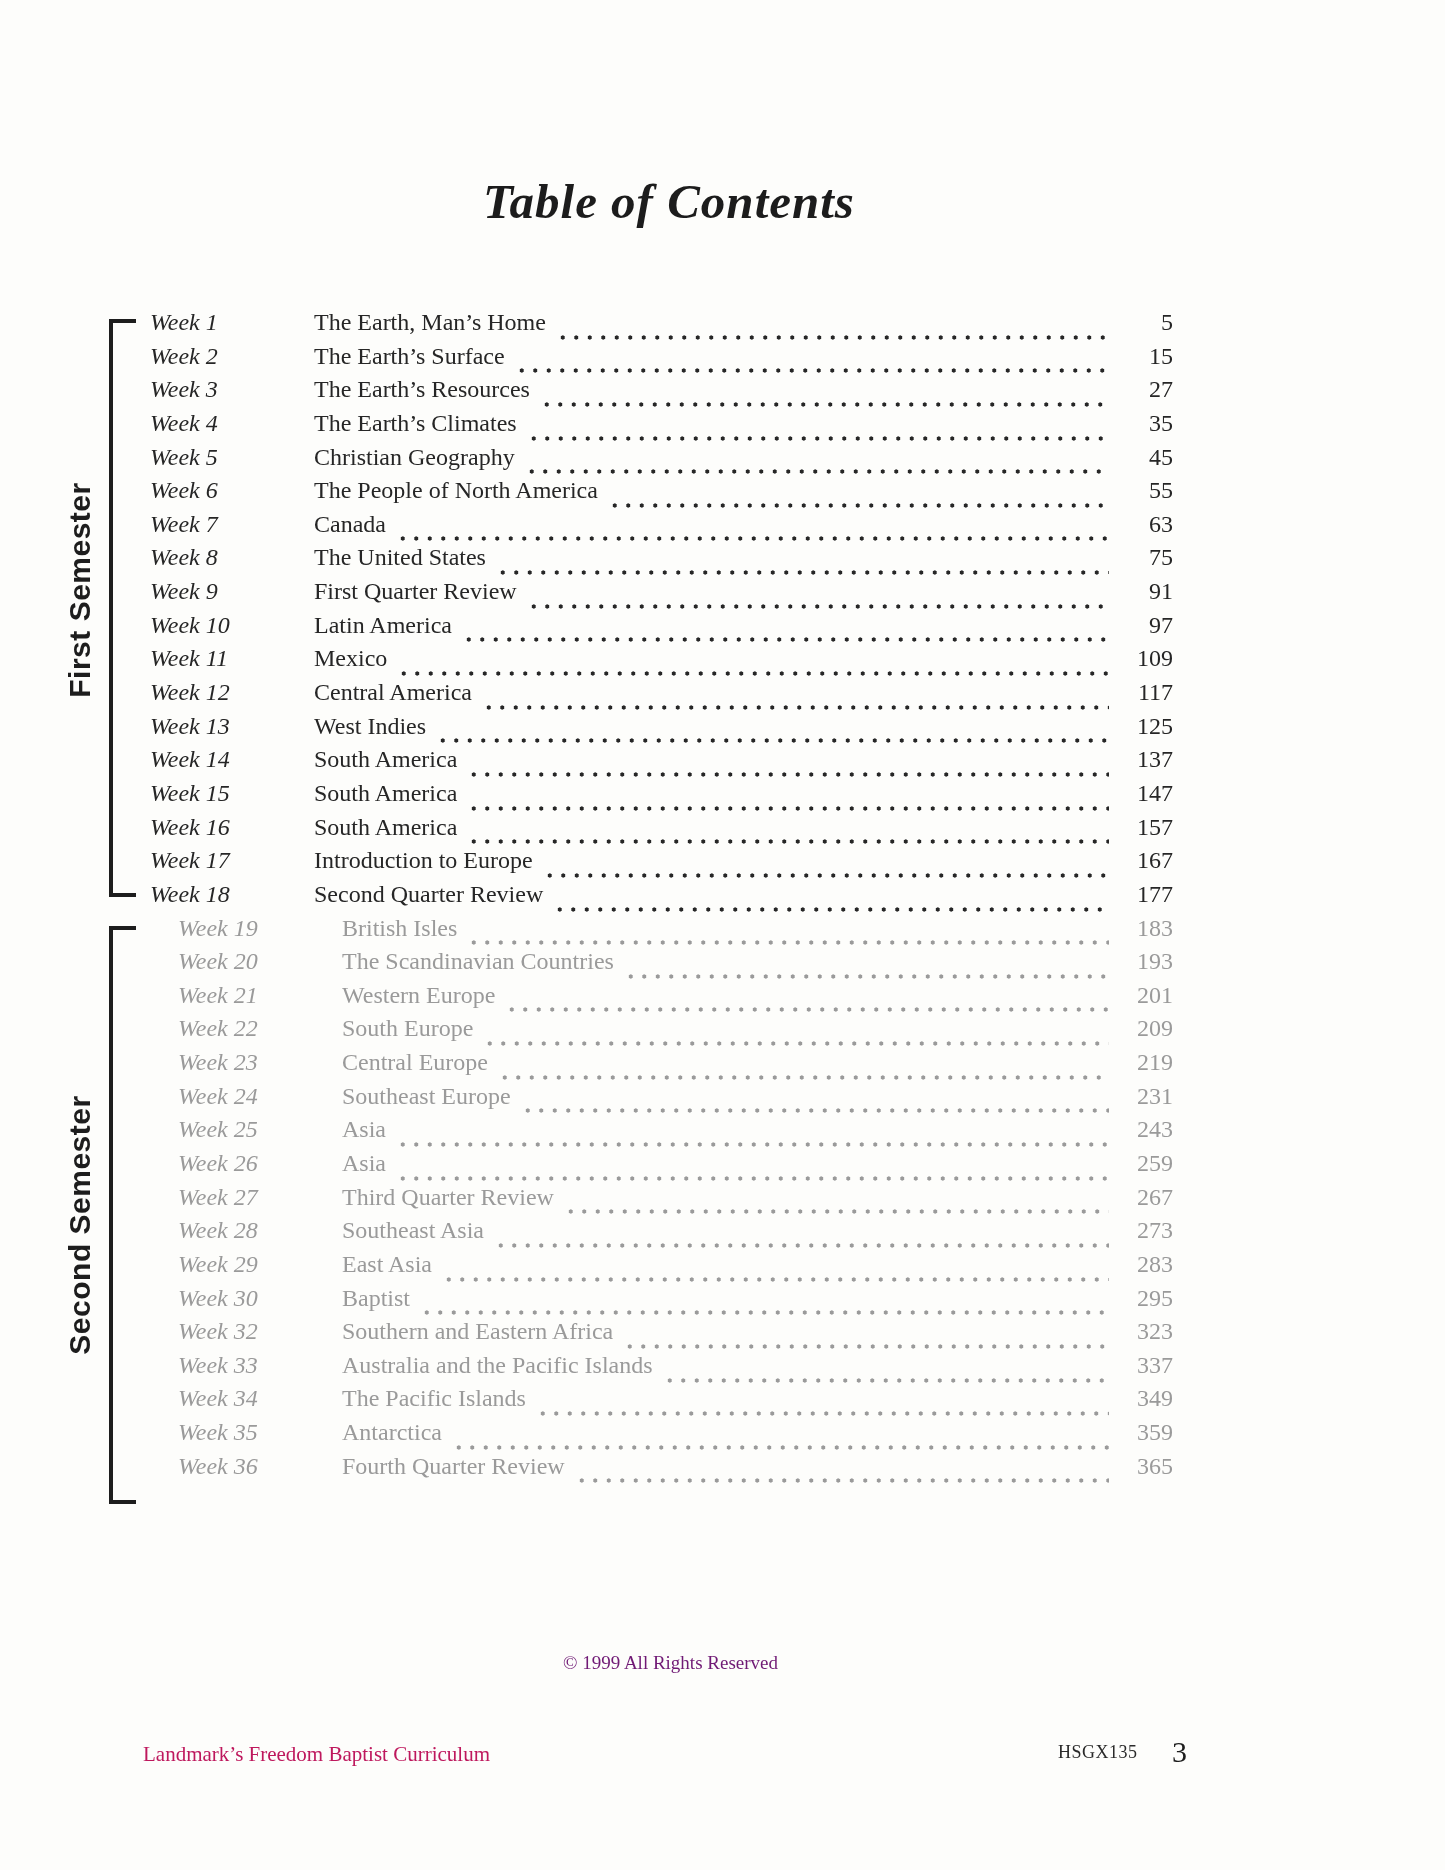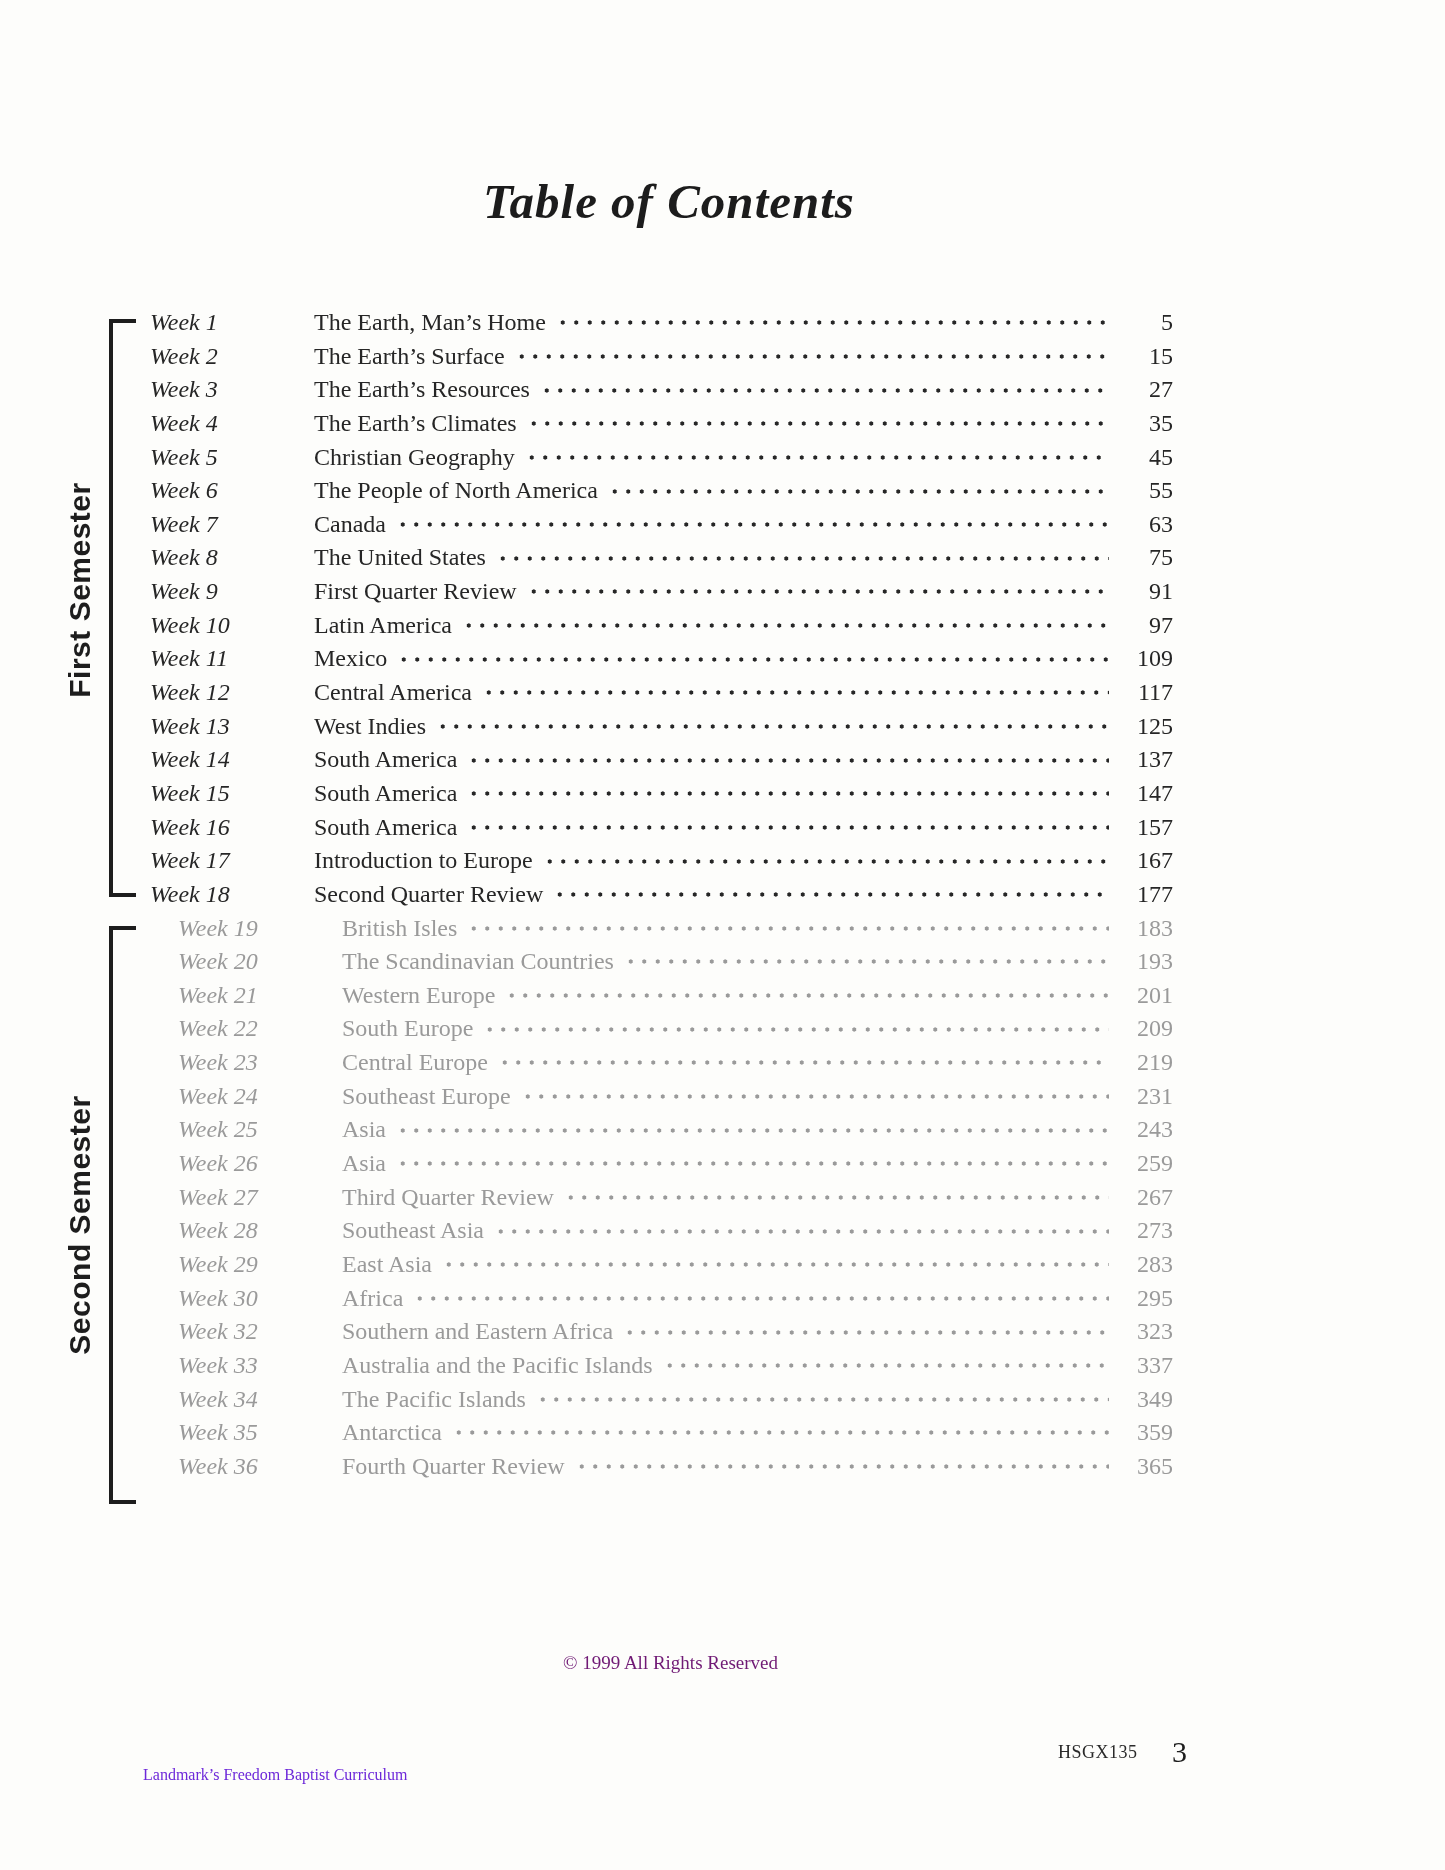--- a/index.html
+++ b/index.html
@@ -25,21 +25,21 @@
     margin-left: 36px;
   }
 
   .toc-rows {
     position: absolute;
     left: 150px; top: 306px;
     width: 1023px;
   }
   .row {
     display: flex;
-    align-items: center;
+    align-items: flex-end;
     height: 33.65px;
     line-height: 33.65px;
     font-size: 24px;
     white-space: nowrap;
   }
   .row.sem1 { color: #262626; }
   .row.sem2 { color: #9a9a9a; margin-left: 28px; }
   .week {
     width: 164px;
     flex: 0 0 164px;
@@ -81,21 +81,21 @@
     font-family: "Liberation Sans", sans-serif;
     font-weight: 700;
     font-size: 30px;
     color: #1d1d1d;
     white-space: nowrap;
     letter-spacing: 0.5px;
   }
   .side-label-1 { top: 590px; }
   .side-label-2 { top: 1225px; }
 
-  .footer-left   { position: absolute; left: 143px;  top: 1742px; font-size: 16px; color: #6d28d9; margin-top: 24px; }
+  .footer-left   { position: absolute; left: 143px;  top: 1742px; font-size: 21px; color: #be185d; }
   .footer-center { position: absolute; left: 563px;  top: 1652px; font-size: 19px; color: #701a75; }
   .footer-code   { position: absolute; left: 1058px; top: 1742px; font-size: 18px; color: #2a2a2a; letter-spacing: 0.5px; }
   .footer-page   { position: absolute; left: 1172px; top: 1735px; font-size: 30px; color: #1d1d1d; }
 </style>
 </head>
 <body>
 
 <div class="page-title">Table of Contents</div>
 
 <div class="bracket bracket-1"></div>
@@ -274,21 +274,21 @@
       <span class="page-num">273</span>
     </div>
     <div class="row sem2">
       <span class="week">Week 29</span>
       <span class="title">East Asia</span>
       <span class="leader"></span>
       <span class="page-num">283</span>
     </div>
     <div class="row sem2">
       <span class="week">Week 30</span>
-      <span class="title">Africa</span>
+      <span class="title">Baptist</span>
       <span class="leader"></span>
       <span class="page-num">295</span>
     </div>
     <div class="row sem2">
       <span class="week">Week 32</span>
       <span class="title">Southern and Eastern Africa</span>
       <span class="leader"></span>
       <span class="page-num">323</span>
     </div>
     <div class="row sem2">

